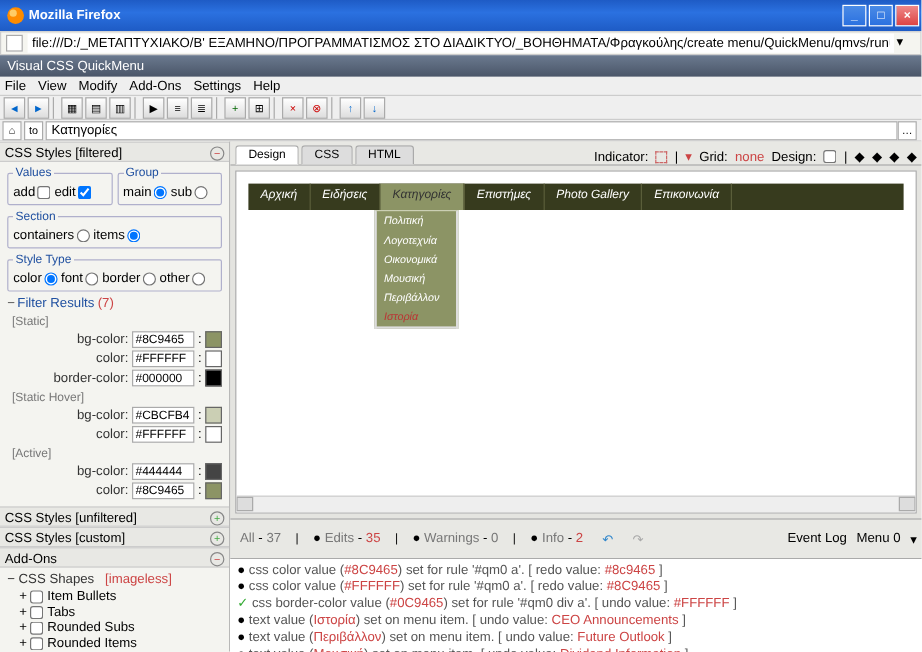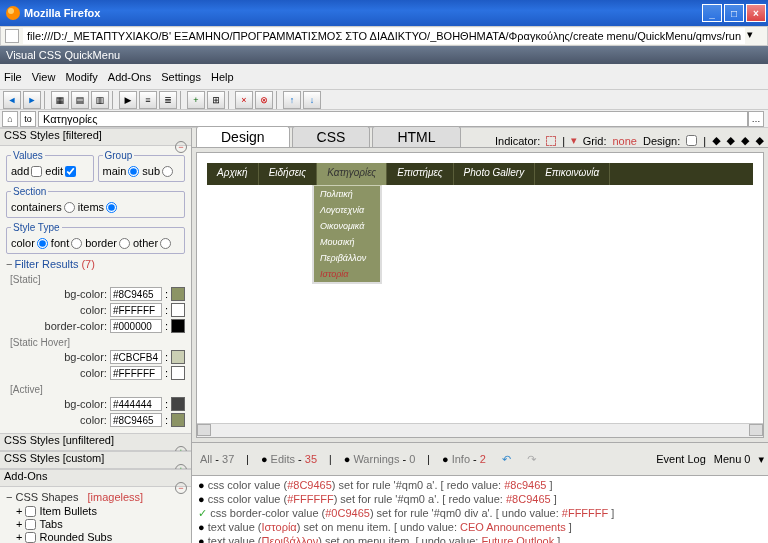--- a/index.html
+++ b/index.html
@@ -11,52 +11,52 @@
 .win-btns { display:flex; gap:2px; }
 .win-btn { width:20px; height:18px; border:1px solid #fff; display:flex; align-items:center; justify-content:center; color:#fff; font-size:10px; font-weight:bold; }
 .win-min { background:linear-gradient(#4a8ae6,#2b71e0); }
 .win-max { background:linear-gradient(#4a8ae6,#2b71e0); }
 .win-close { background:linear-gradient(#e88,#d44); }
 .urlbar { background:#f5f5f0; height:20px; border:1px solid #ccc; display:flex; align-items:center; padding:0 4px; }
 .urlbar-icon { width:14px; height:14px; background:#fff; border:1px solid #aaa; margin-right:4px; }
 .urlbar input { flex:1; border:none; background:#fff; height:16px; font-size:11px; padding:0 4px; }
 .urlbar-go { width:16px; height:16px; margin-left:2px; }
 .apptitle { background:linear-gradient(#6b7a8f,#4a5568); color:#fff; height:18px; display:flex; align-items:center; padding:0 6px; font-size:11px; }
-.menubar { background:#efefef; height:26px; display:flex; align-items:center; padding:0 4px; gap:10px; border-bottom:1px solid #ccc; }
+.menubar { background:#efefef; height:16px; display:flex; align-items:center; padding:0 4px; gap:10px; border-bottom:1px solid #ccc; }
 .menubar span { cursor:pointer; }
 .toolbar { background:#efefef; height:20px; display:flex; align-items:center; padding:0 2px; gap:0; border-bottom:1px solid #ccc; }
 .tbtn { width:18px; height:18px; border:1px solid #aaa; background:linear-gradient(#fff,#ddd); margin:0 1px; display:flex; align-items:center; justify-content:center; font-size:9px; }
 .tsep { width:4px; height:18px; border-left:1px solid #aaa; margin:0 2px; }
 .tbtn.green { color:#060; }
 .tbtn.red { color:#c00; }
 .tbtn.blue { color:#06c; }
 .breadcrumb { background:#efefef; height:18px; display:flex; align-items:center; padding:0 2px; border-bottom:1px solid #ccc; }
 .bc-btn { width:16px; height:16px; border:1px solid #aaa; background:#fff; margin-right:2px; display:flex; align-items:center; justify-content:center; font-size:9px; }
 .bc-input { flex:1; border:1px solid #aaa; height:16px; background:#fff; padding:0 4px; font-size:11px; }
 .main { display:flex; height:calc(543px - 22px - 20px - 18px - 18px - 20px - 18px); }
 .sidebar { width:192px; background:#f4f4f0; border-right:1px solid #aaa; overflow-y:auto; display:flex; flex-direction:column; }
-.panel-hd { background:#e8e8e4; border:1px solid #ccc; border-left:none; border-right:none; height:18px; display:flex; align-items:flex-start; padding:0 4px; font-size:11px;flex-direction:column; }
+.panel-hd { background:#e8e8e4; border:1px solid #ccc; border-left:none; border-right:none; height:18px; display:flex; align-items:flex-end; padding:0 4px; font-size:11px; }
 .panel-hd .collapse { margin-left:auto; width:12px; height:12px; border:1px solid #888; border-radius:50%; display:flex; align-items:center; justify-content:center; font-size:9px; color:#c44; }
 .panel-hd .collapse.green { color:#4a4; }
 .panel-body { padding:4px 6px; }
 fieldset { border:1px solid #b0b0cc; border-radius:2px; padding:4px; margin-bottom:4px; }
 legend { color:#2050a0; font-size:10px; padding:0 2px; }
 .row { display:flex; align-items:center; gap:3px; font-size:10px; }
 .row label { display:flex; align-items:center; gap:2px; }
 .filter-h { color:#2050a0; font-size:10px; margin:4px 0 2px; }
 .filter-h .cnt { color:#c44; }
 .filter-h .toggle { color:#555; margin-right:2px; }
 .grp { color:#777; font-size:10px; margin:4px 0 2px 4px; }
 .prop { display:flex; align-items:center; justify-content:flex-end; gap:3px; margin:2px 0; font-size:10px; }
 .prop label { color:#333; }
 .prop input { width:52px; height:14px; border:1px solid #aaa; font-size:10px; padding:0 2px; }
 .swatch { width:14px; height:14px; border:1px solid #666; }
 .content { flex:1; display:flex; flex-direction:column; background:#e4e4e0; }
 .tabbar { height:20px; background:#e8e8e4; display:flex; align-items:flex-end; padding:0 4px; border-bottom:1px solid #aaa; }
-.tab { padding:2px 24px; border:1px solid #aaa; border-bottom:none; background:#ddd; margin-right:2px; font-size:14px; border-radius:3px 3px 0 0; }
+.tab { padding:2px 10px; border:1px solid #aaa; border-bottom:none; background:#ddd; margin-right:2px; font-size:10px; border-radius:3px 3px 0 0; }
 .tab.active { background:#fff; }
 .tabbar-right { margin-left:auto; display:flex; align-items:center; gap:6px; font-size:10px; }
 .sel-ind { width:10px; height:10px; border:1px dashed #c66; }
 .canvas { flex:1; background:#fff; margin:4px; border:1px solid #aaa; position:relative; overflow:hidden;font-style:italic; }
 .nav { position:absolute; top:10px; left:10px; right:10px; height:22px; background:#373b1e; display:flex; }
 .nav-item { padding:4px 10px; color:#fff; font-size:10px; border-right:1px solid #5a5e3a; cursor:pointer; white-space:nowrap; }
 .nav-item.active { background:#8C9465; color:#333; }
 .dropdown { position:absolute; top:32px; left:115px; width:70px; background:#8C9465; border:2px solid #ddd; border-top:1px solid #CBCFB4; }
 .dropdown div { padding:3px 6px; color:#fff; font-size:9px; cursor:pointer; }
 .dropdown div.sel { color:#b33; }

